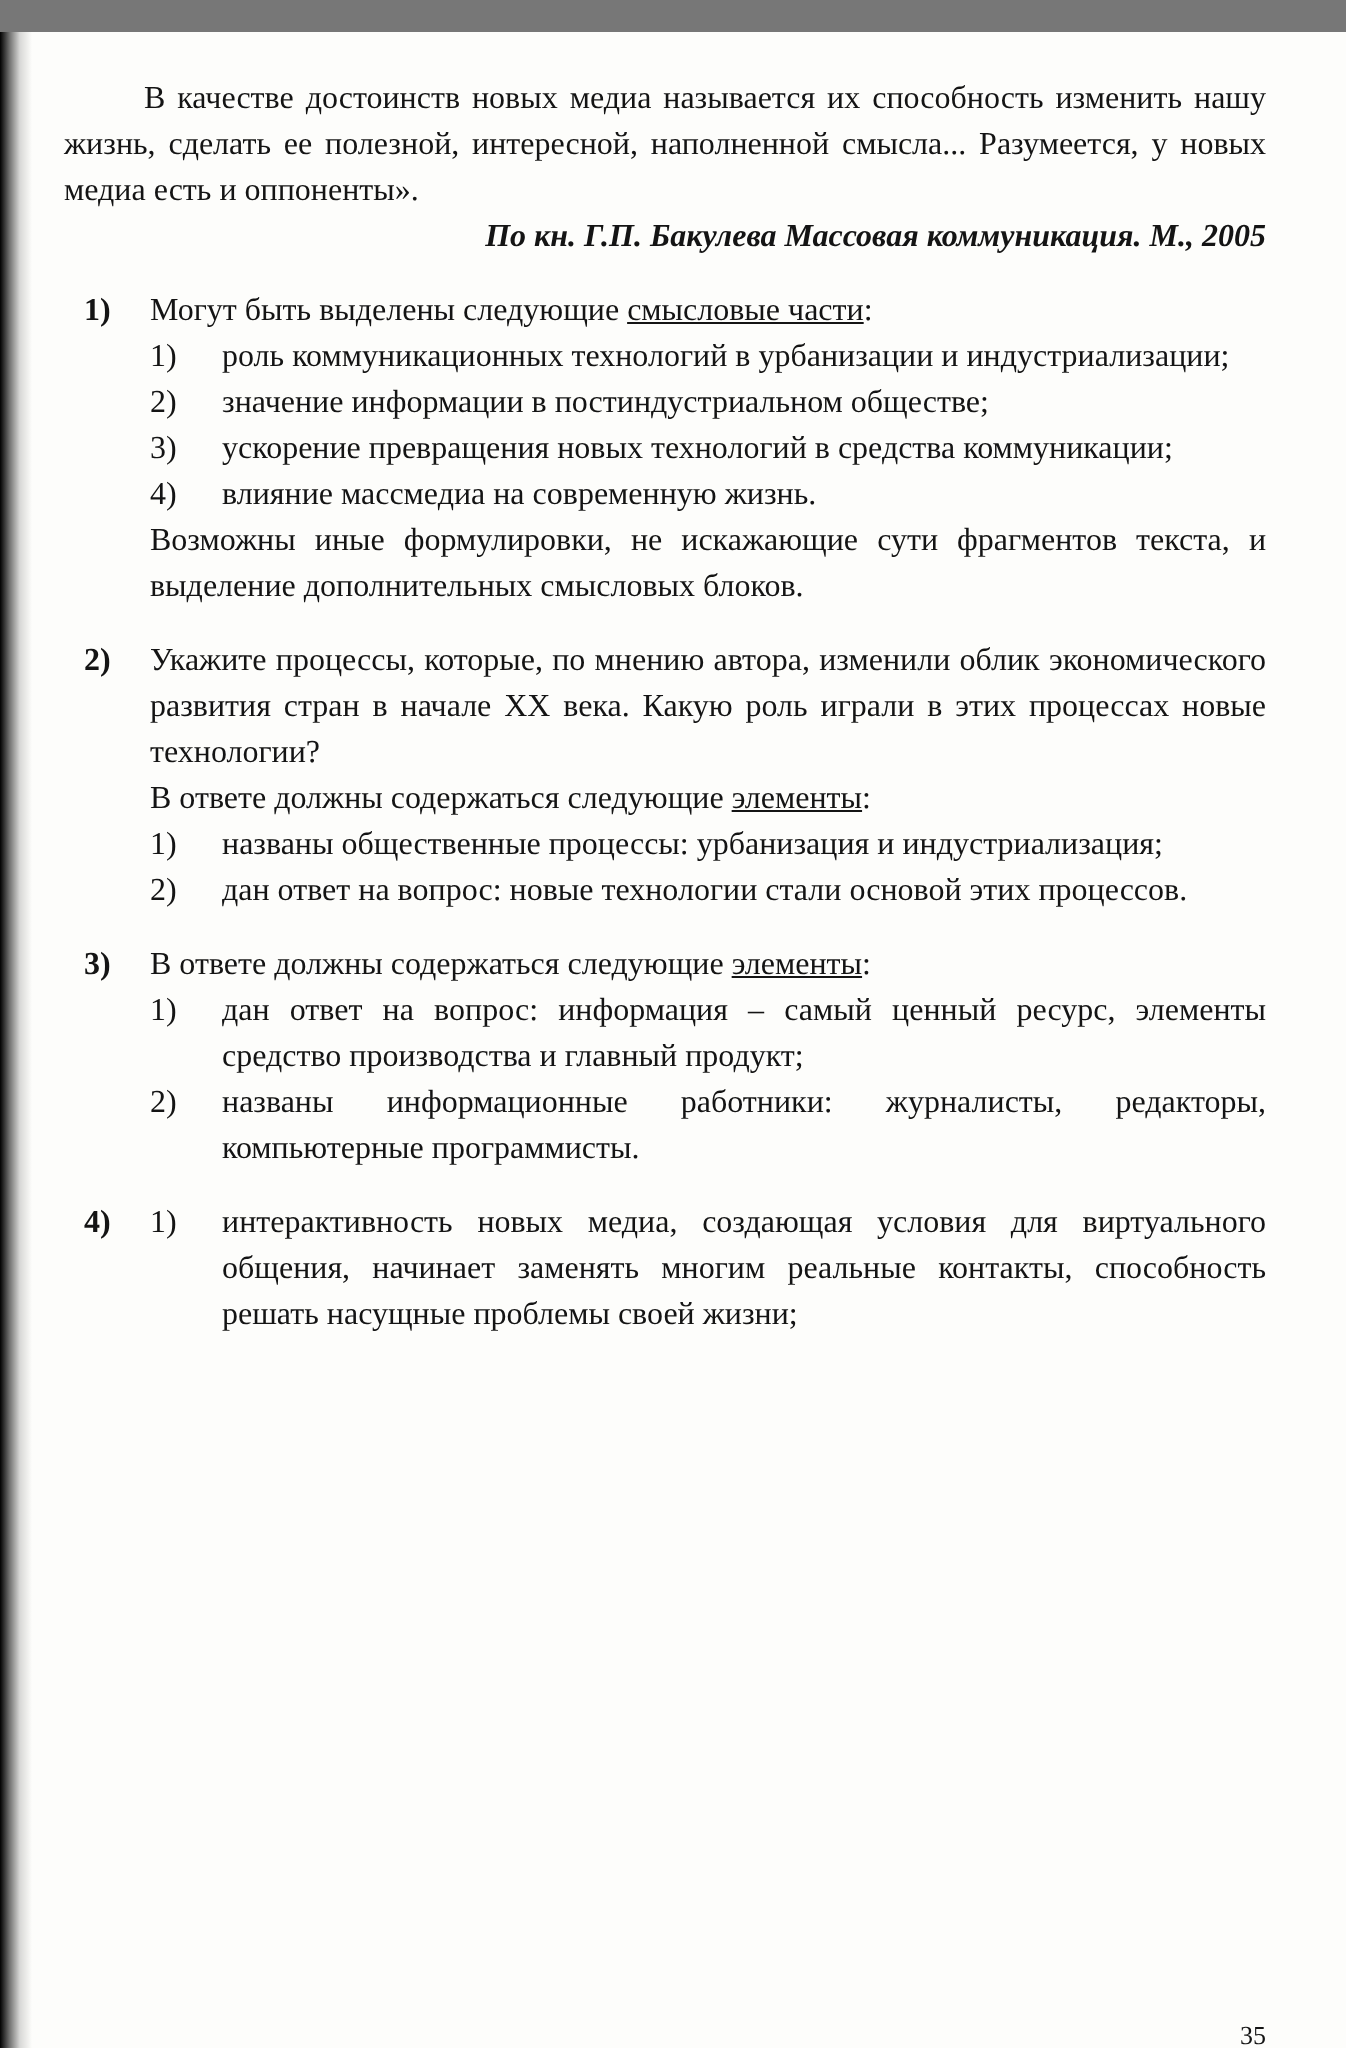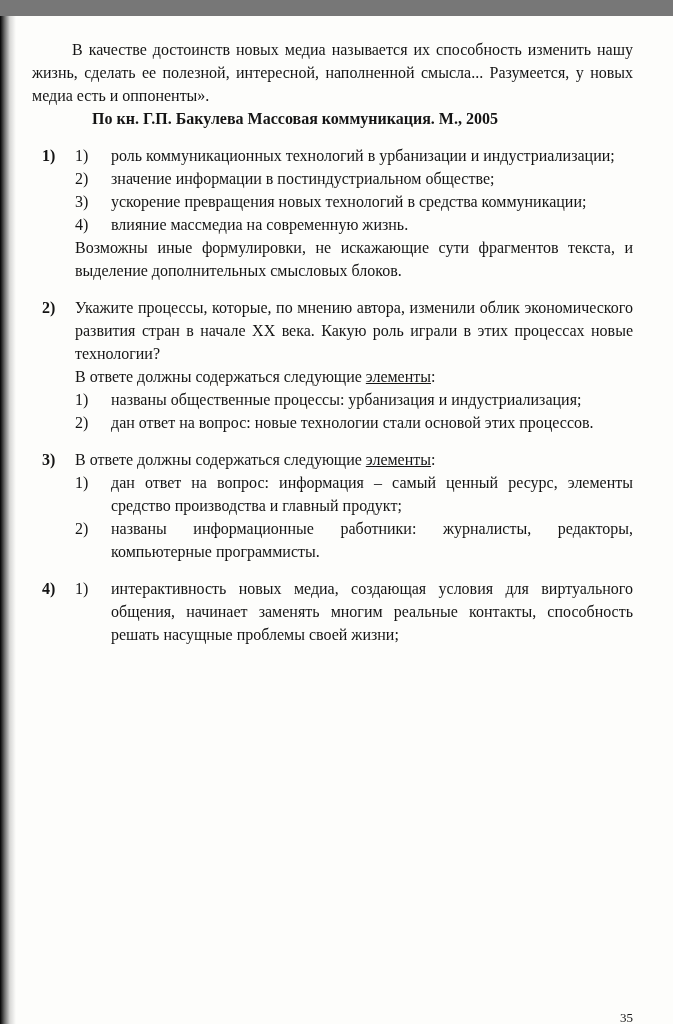--- a/index.html
+++ b/index.html
@@ -29,21 +29,22 @@
     padding: 22px 40px 0 32px;
     font-size: 16px;
     line-height: 23px;
   }
   .intro {
     text-align: justify;
     text-indent: 40px;
   }
   .attribution {
     font-weight: bold;
-    text-align: left;
+    font-style: italic;
+    text-align: right;
     padding-left: 60px;
   }
   .task {
     display: flex;
     margin-top: 14px;
     padding-left: 10px;
   }
   .task-num {
     flex: none;
     width: 33px;
@@ -70,20 +71,21 @@
   <div class="scan-bottom"></div>
 
   <div class="content">
 
     <p class="intro">В качестве достоинств новых медиа называется их способность изменить нашу жизнь, сделать ее полезной, интересной, наполненной смысла... Разумеется, у новых медиа есть и оппоненты».</p>
     <p class="attribution">По кн. Г.П. Бакулева Массовая коммуникация. М., 2005</p>
 
     <div class="task">
       <div class="task-num">1)</div>
       <div class="task-body">
+        <p><span>Могут быть выделены следующие </span><span class="u">смысловые части</span><span>:</span></p>
         <div class="sub">
           <div class="sub-num">1)</div>
           <div class="sub-text">роль коммуникационных технологий в урбанизации и индустриализации;</div>
         </div>
         <div class="sub">
           <div class="sub-num">2)</div>
           <div class="sub-text">значение информации в постиндустриальном обществе;</div>
         </div>
         <div class="sub">
           <div class="sub-num">3)</div>

